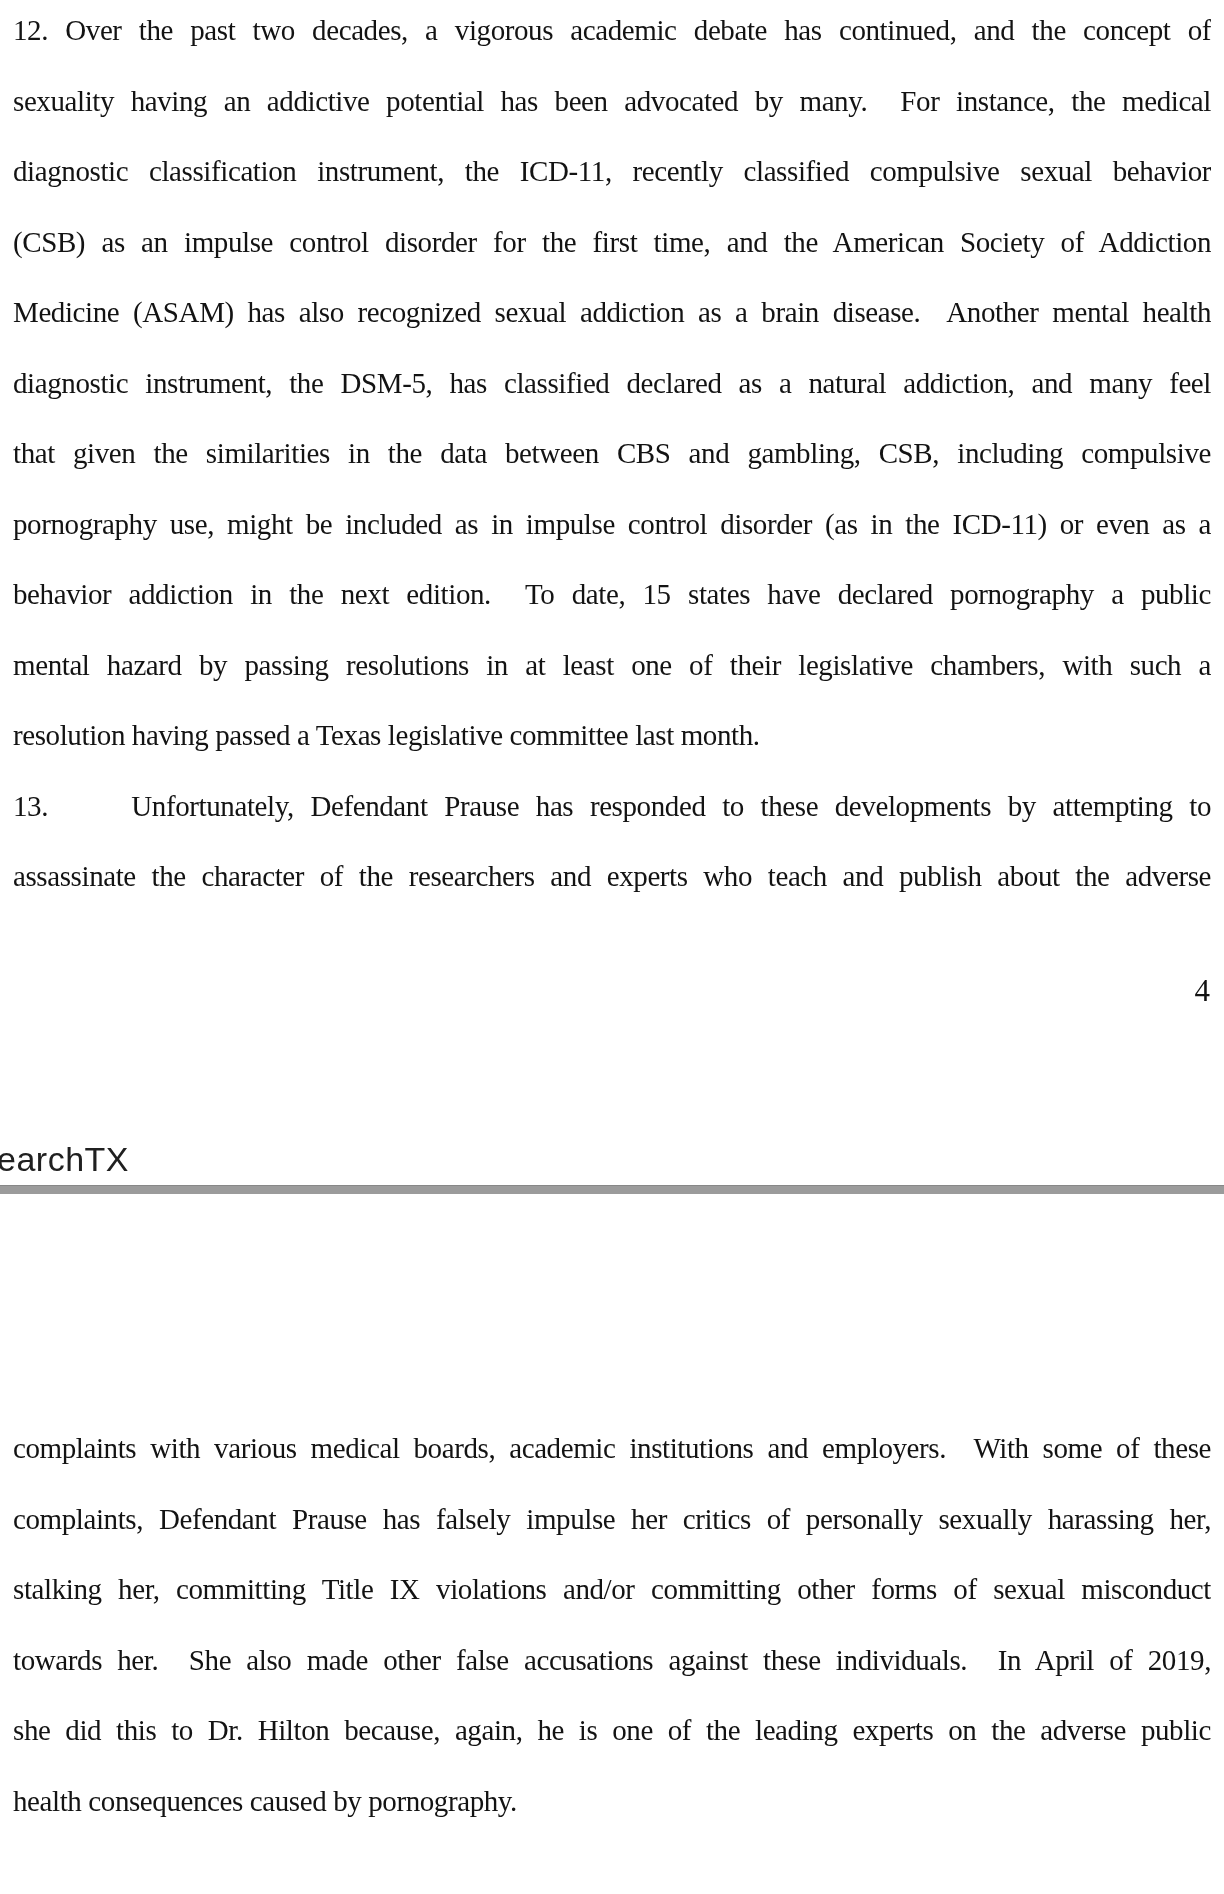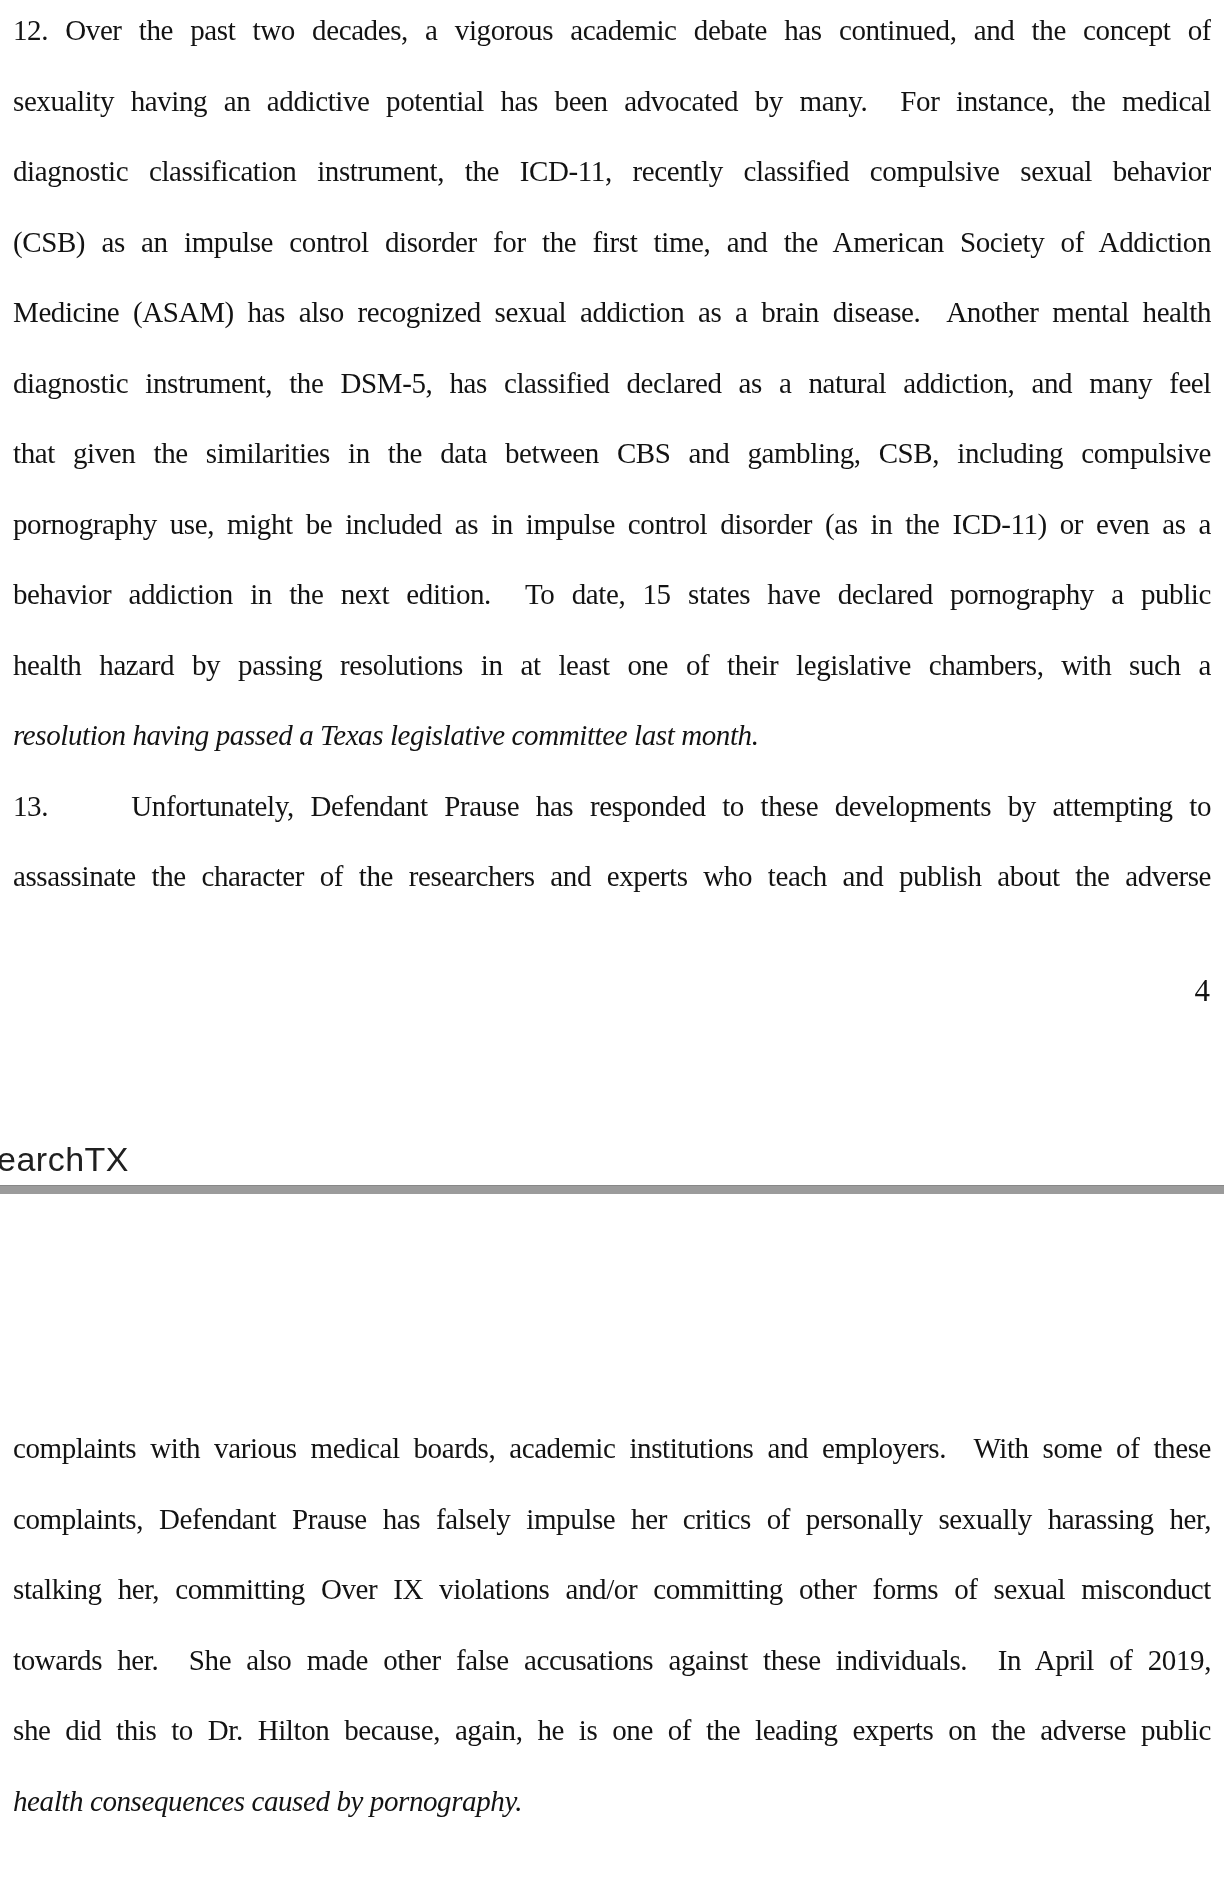--- a/index.html
+++ b/index.html
@@ -24,21 +24,20 @@
   }
   .text-line {
     height: 70.5px;
     line-height: 70.5px;
     text-align: justify;
     text-align-last: justify;
     overflow: hidden;
   }
   .text-line.para-end {
     text-align-last: left;
-    font-style: italic;
   }
   #page1-text { top: -5px; }
   #page2-text { top: 1413px; }
   #page-number {
     position: absolute;
     top: 975px;
     right: 14px;
     line-height: 1;
     font-size: 31px;
     color: #131313;
@@ -70,32 +69,32 @@
 <div id="page1-text" class="scan-page-text">
   <div class="text-line">12. Over the past two decades, a vigorous academic debate has continued, and the concept of</div>
   <div class="text-line">sexuality having an addictive potential has been advocated by many.&nbsp; For instance, the medical</div>
   <div class="text-line">diagnostic classification instrument, the ICD-11, recently classified compulsive sexual behavior</div>
   <div class="text-line">(CSB) as an impulse control disorder for the first time, and the American Society of Addiction</div>
   <div class="text-line">Medicine (ASAM) has also recognized sexual addiction as a brain disease.&nbsp; Another mental health</div>
   <div class="text-line">diagnostic instrument, the DSM-5, has classified declared as a natural addiction, and many feel</div>
   <div class="text-line">that given the similarities in the data between CBS and gambling, CSB, including compulsive</div>
   <div class="text-line">pornography use, might be included as in impulse control disorder (as in the ICD-11) or even as a</div>
   <div class="text-line">behavior addiction in the next edition.&nbsp; To date, 15 states have declared pornography a public</div>
-  <div class="text-line">health hazard by passing resolutions in at least one of their legislative chambers, with such a</div>
+  <div class="text-line">mental hazard by passing resolutions in at least one of their legislative chambers, with such a</div>
   <div class="text-line para-end">resolution having passed a Texas legislative committee last month.</div>
   <div class="text-line">13.&nbsp;&nbsp;&nbsp;&nbsp; Unfortunately, Defendant Prause has responded to these developments by attempting to</div>
   <div class="text-line">assassinate the character of the researchers and experts who teach and publish about the adverse</div>
 </div>
 
 <div id="page-number">4</div>
 
 <div id="scan-artifact">earchTX</div>
 
 <div id="page-divider"></div>
 
 <div id="page2-text" class="scan-page-text">
   <div class="text-line">complaints with various medical boards, academic institutions and employers.&nbsp; With some of these</div>
   <div class="text-line">complaints, Defendant Prause has falsely impulse her critics of personally sexually harassing her,</div>
-  <div class="text-line">stalking her, committing Over IX violations and/or committing other forms of sexual misconduct</div>
+  <div class="text-line">stalking her, committing Title IX violations and/or committing other forms of sexual misconduct</div>
   <div class="text-line">towards her.&nbsp; She also made other false accusations against these individuals.&nbsp; In April of 2019,</div>
   <div class="text-line">she did this to Dr. Hilton because, again, he is one of the leading experts on the adverse public</div>
   <div class="text-line para-end">health consequences caused by pornography.</div>
 </div>
 
 </body></html>

